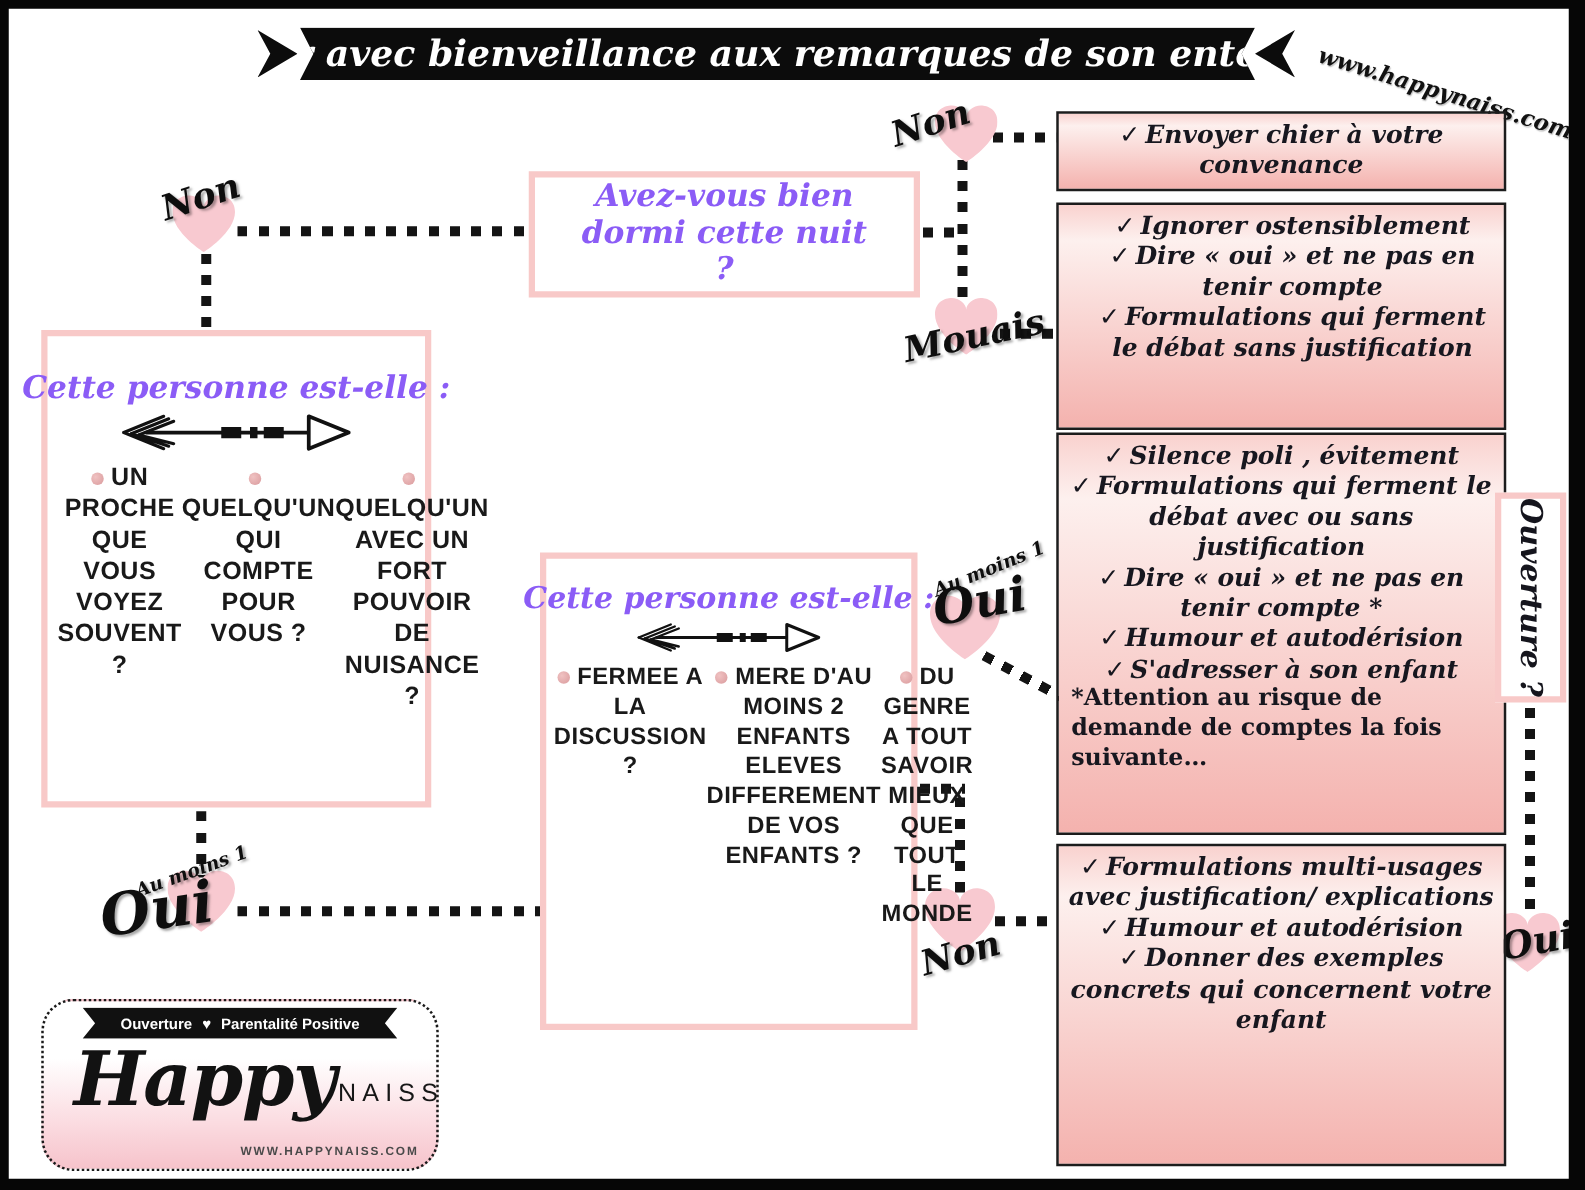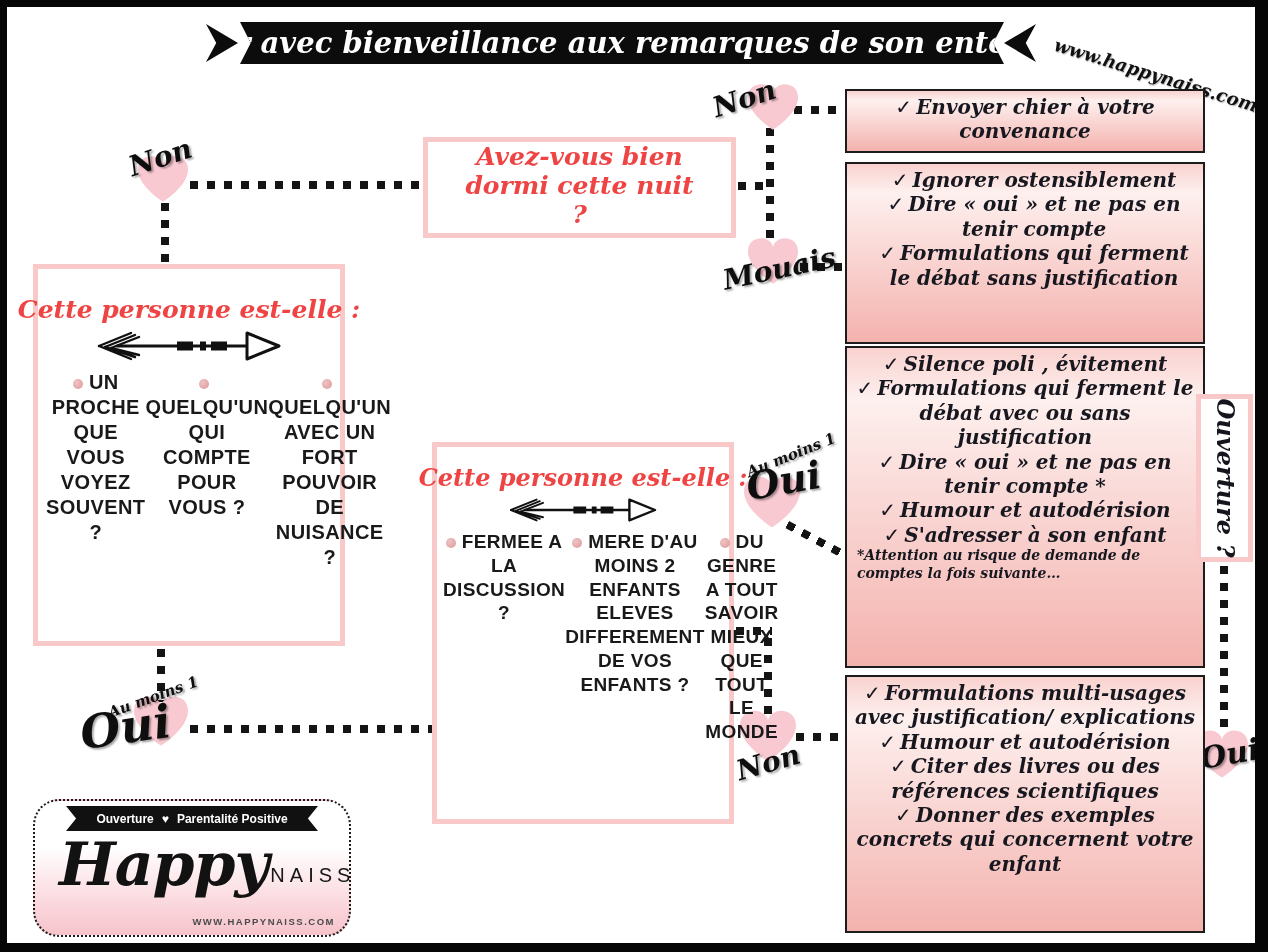--- a/index.html
+++ b/index.html
@@ -16,21 +16,21 @@
   .banner-end{position:absolute;top:24px;width:32px;height:38px;background:#0c0c0c;z-index:4;}
   .banner-end.left{left:206px;clip-path:polygon(0 0,100% 50%,0 100%,32% 50%);}
   .banner-end.right{left:1004px;clip-path:polygon(100% 0,0 50%,100% 100%,68% 50%);}
   .website-top{position:absolute;left:1058px;top:34px;width:215px;transform:rotate(17deg);
           transform-origin:0 0;font-style:italic;font-weight:700;font-size:18px;color:#111;
           text-shadow:1px 1px 1px rgba(0,0,0,.25);z-index:5;}
 
   
   .qbox{position:absolute;background:#fff;border:5px solid #f8c9c8;box-sizing:border-box;
           display:flex;flex-direction:column;align-items:center;z-index:10;}
-  .q-title{font-style:italic;font-weight:700;font-size:25px;color:#ef4444;white-space:nowrap;}
+  .q-title{font-style:italic;font-weight:700;font-size:25px;color:#8b5cf6;white-space:nowrap;}
   .q-items{display:flex;flex-direction:row;justify-content:space-evenly;flex:1;width:100%;}
   .q-item{font-family:"Liberation Sans", sans-serif;font-weight:700;font-size:20px;
           letter-spacing:.4px;color:#191919;text-align:center;line-height:1.25;}
   .dot{display:inline-block;width:10px;height:10px;border-radius:50%;
           background:radial-gradient(circle at 35% 35%, #f0c2c2, #d99a9c);margin-right:6px;}
   #box-left{left:33px;top:264px;width:312px;height:382px;padding:26px 8px 18px;}
   #box-sleep{left:423px;top:137px;width:313px;height:101px;padding:10px 6px 6px;justify-content:center;}
   #box-sleep .q-title{white-space:normal;text-align:center;line-height:1.15;font-size:25px;width:250px;}
   #box-mid{left:432px;top:442px;width:302px;height:382px;padding:16px 6px 12px;}
   #box-mid .q-title{font-size:24px;}
@@ -38,21 +38,21 @@
   .arrow-svg{margin:2px 0 4px;}
 
   
   .rbox{position:absolute;left:845px;width:360px;box-sizing:border-box;border:2px solid #1c1c1c;
           background:linear-gradient(180deg,#f9d2cf 0%,#fdf0ee 16%,#f4b2ae 100%);
           display:flex;flex-direction:column;justify-content:flex-start;
           padding:4px 8px;z-index:10;}
   .r-item{font-style:italic;font-weight:700;font-size:20px;color:#17171f;text-align:center;
           line-height:1.22;}
   .check{font-style:normal;margin-right:4px;font-family:"DejaVu Sans", sans-serif;font-weight:400;}
-  .r-foot{font-style:italic;font-weight:700;font-size:14px;color:#17171f;text-align:left;
+  .r-foot{font-weight:700;font-size:19px;color:#17171f;text-align:left;
           line-height:1.25;padding:0 2px;}
   #rbox-1{top:89px;height:64px;}
   #rbox-2{top:162px;height:182px;padding-left:26px;}
   #rbox-3{top:346px;height:322px;}
   #rbox-4{top:675px;height:258px;}
 
   
   #ouverture{position:absolute;left:1196px;top:394px;width:57px;height:168px;background:#fff;
           border:5px solid #f8c9c8;box-sizing:border-box;z-index:10;}
   #ouverture span{position:absolute;left:50%;top:50%;transform:translate(-50%,-50%) rotate(90deg);
@@ -178,21 +178,20 @@
     <div class="r-item"><span class="check">✓</span><span>Formulations qui ferment le débat avec ou sans justification</span></div>
     <div class="r-item"><span class="check">✓</span><span>Dire « oui » et ne pas en tenir compte *</span></div>
     <div class="r-item"><span class="check">✓</span><span>Humour et autodérision</span></div>
     <div class="r-item"><span class="check">✓</span><span>S'adresser à son enfant</span></div>
     <div class="r-foot">*Attention au risque de  demande  de comptes la fois suivante…</div>
   </div>
 
   <div class="rbox" id="rbox-4">
     <div class="r-item"><span class="check">✓</span><span>Formulations multi-usages avec  justification/ explications</span></div>
     <div class="r-item"><span class="check">✓</span><span>Humour et autodérision</span></div>
-    <div class="r-item"><span class="check">✓</span><span>Citer des livres ou des références scientifiques</span></div>
     <div class="r-item"><span class="check">✓</span><span>Donner des exemples concrets qui concernent votre enfant</span></div>
   </div>
 
   <div id="ouverture">
     <span>Ouverture ?</span>
   </div>
 
   <svg class="heart" style="left:138px;top:156px;" width="50" height="46" viewBox="0 0 32 29">
       <path d="M16 29 C16 29 0 19 0 8.5 C0 2 5 0 8.5 0 C12.5 0 16 3 16 6 C16 3 19.5 0 23.5 0 C27 0 32 2 32 8.5 C32 19 16 29 16 29 Z" fill="#f8c9d0"></path>
     </svg>

